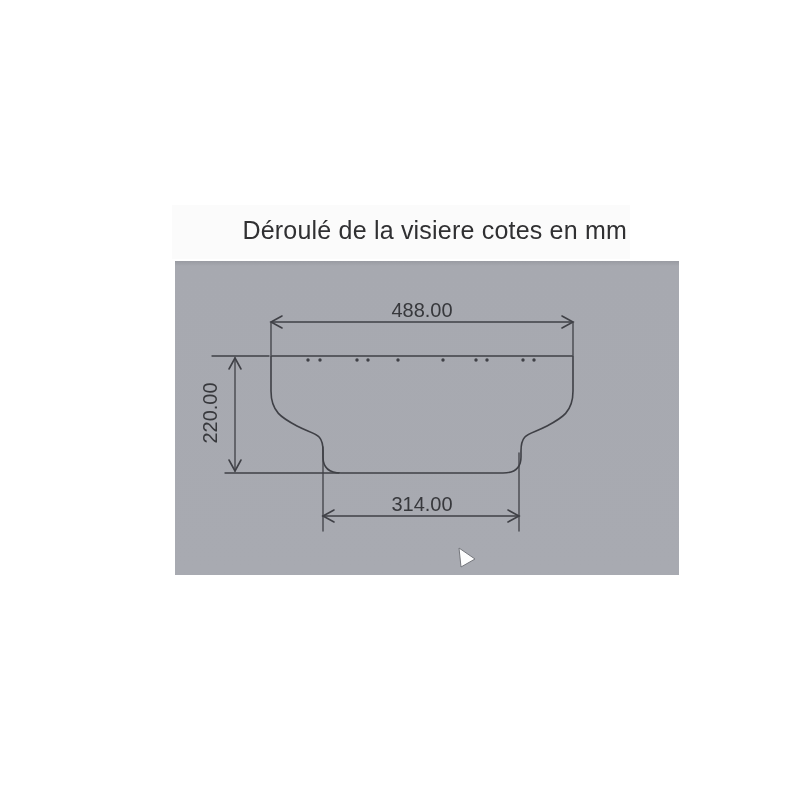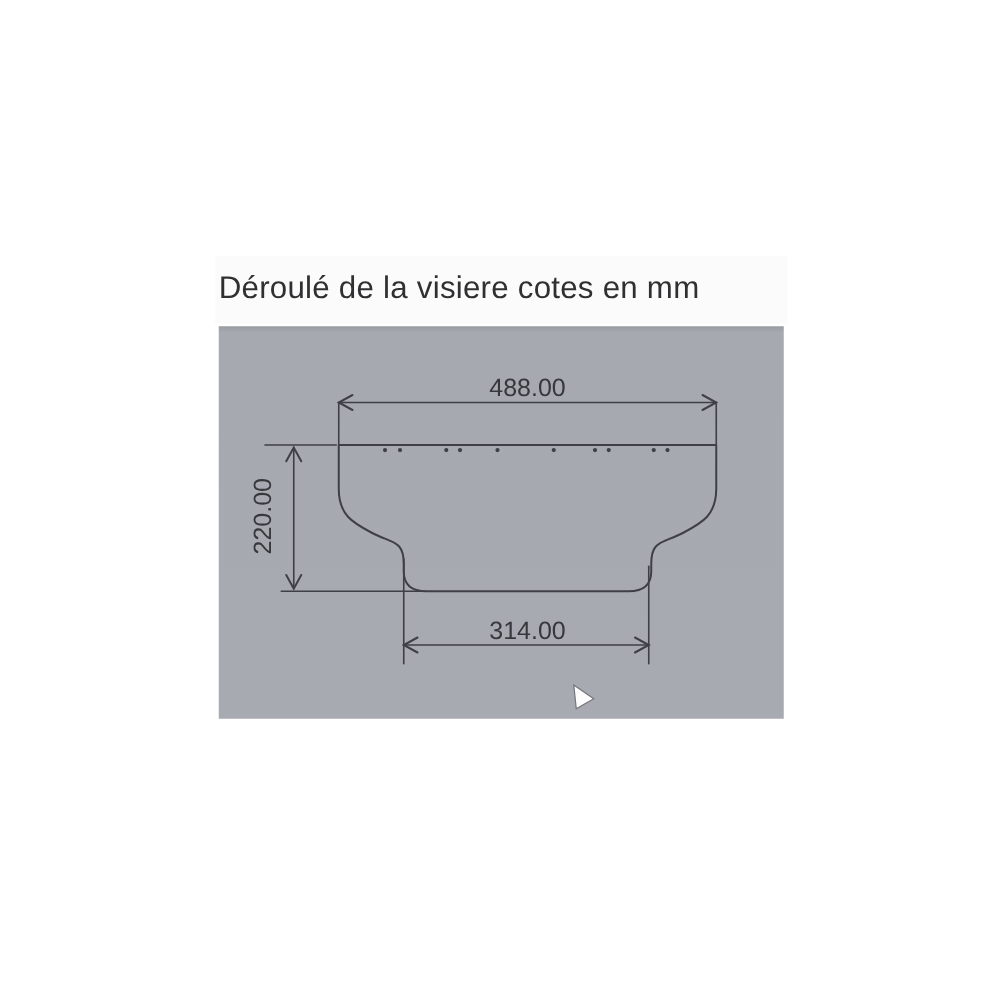--- a/index.html
+++ b/index.html
@@ -9,30 +9,30 @@
   .title-band {
     position: absolute;
     left: 172px; top: 205px;
     width: 458px; height: 54px;
     background: #fbfbfb;
   }
   .page-title {
     position: absolute;
     left: 175px; top: 216px;
     width: 452px;
-    text-align: left;
+    text-align: right;
     font-size: 25px;
     font-weight: 400;
     letter-spacing: 0.2px;
     color: #303032;
   }
   .drawing-panel {
     position: absolute;
     left: 175px; top: 261px;
-    width: 452px; height: 314px;
+    width: 504px; height: 314px;
     background: linear-gradient(180deg, #999ba2 0px, #a7a9b0 5px, #a8aab1 100%);
   }
   .drawing-panel svg { display: block; width: 452px; height: 314px; }
 
   .dim-text {
     font-family: "Liberation Sans", "DejaVu Sans", sans-serif;
     font-size: 20px;
     fill: #37383c;
   }
 </style>

